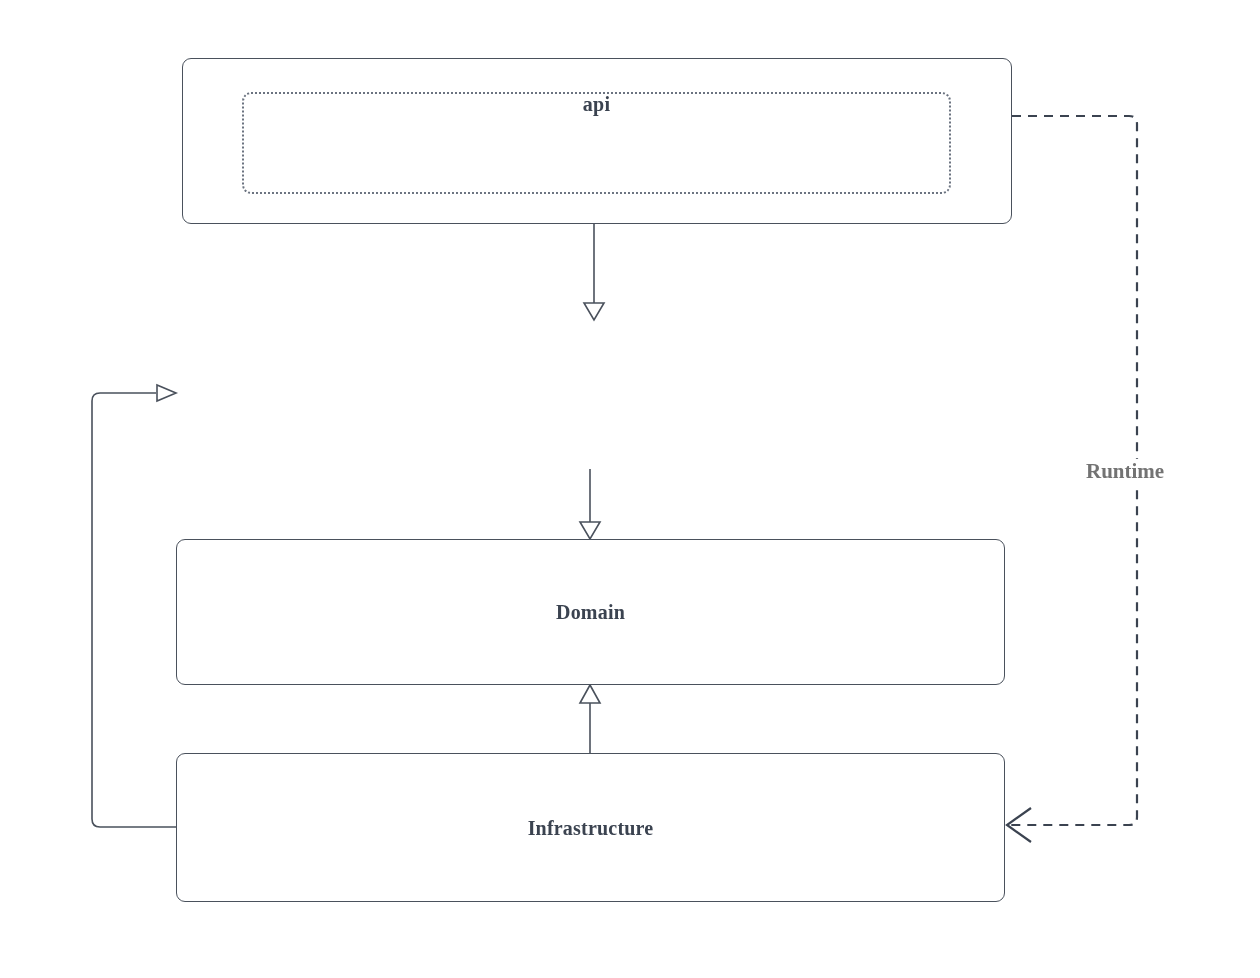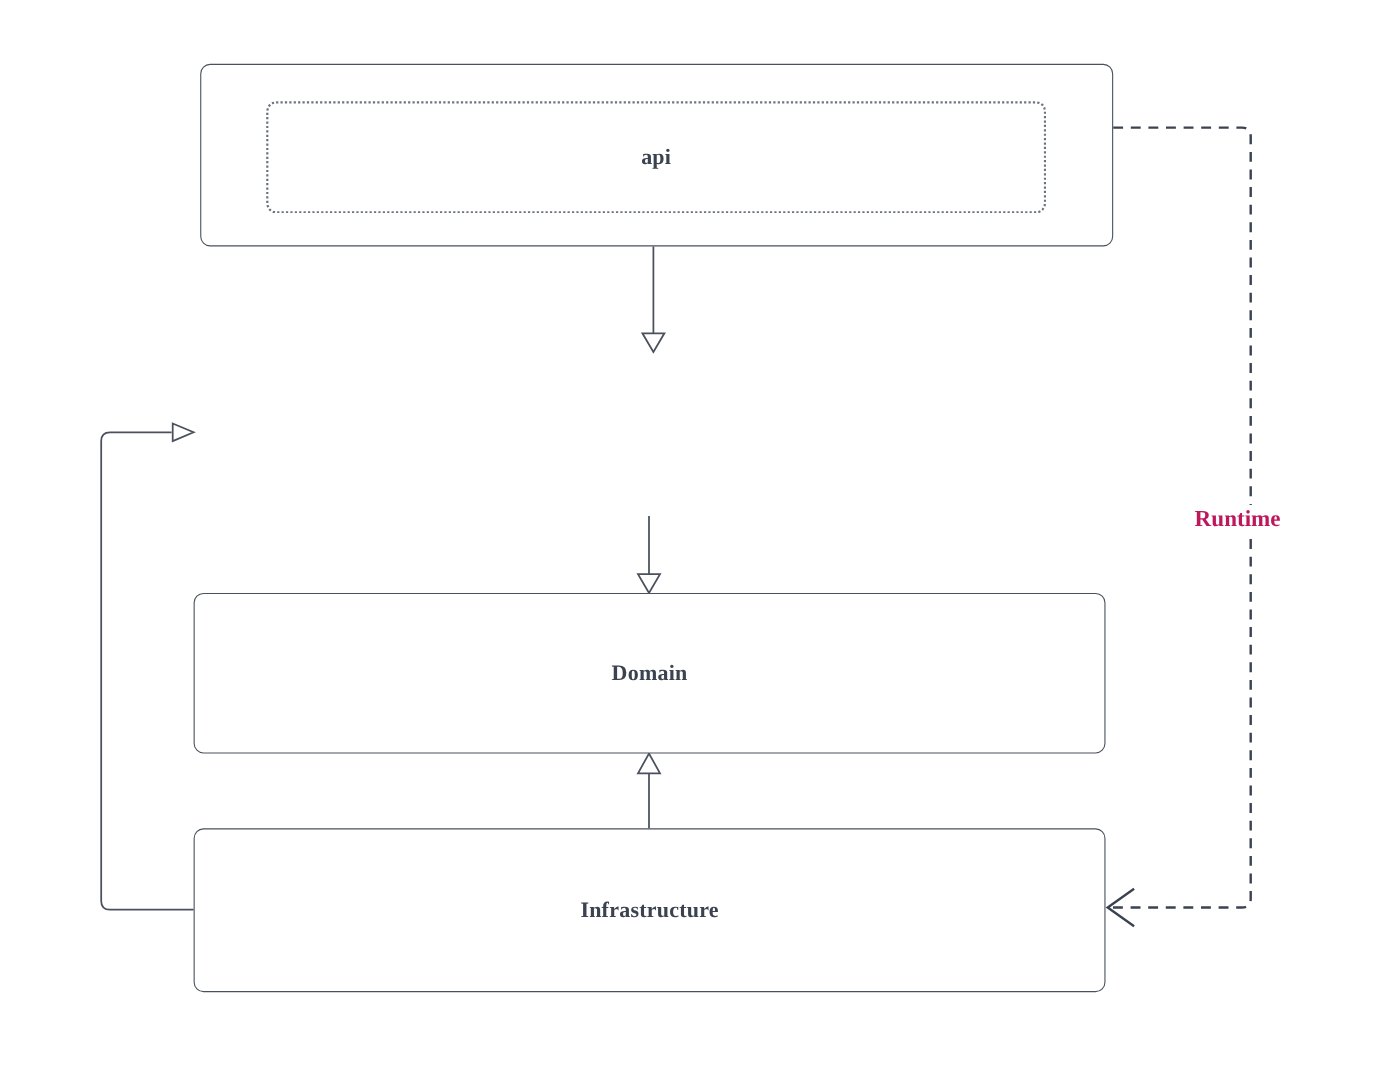--- a/index.html
+++ b/index.html
@@ -36,39 +36,39 @@
     align-items: center;
     justify-content: center;
   }
   .inner-box {
     position: absolute;
     box-sizing: border-box;
     border: 2px dotted #6b7380;
     border-radius: 9px;
     background: #ffffff;
     display: flex;
-    align-items: center;
+    align-items: flex-start;
     justify-content: center;
   }
   .node-label {
     font-family: "Liberation Serif", "DejaVu Serif", serif;
     font-weight: bold;
     font-size: 20px;
     color: #3b4350;
     letter-spacing: 0.2px;
     line-height: 1;
     user-select: none;
     white-space: nowrap;
   }
   .edge-label {
     position: absolute;
     font-family: "Liberation Serif", "DejaVu Serif", serif;
     font-weight: bold;
     font-size: 21px;
-    color: #be185d;
+    color: #737373;
     background: #ffffff;
     padding: 2px 5px;
     line-height: 1;
     white-space: nowrap;
     user-select: none;
   }
 </style>
 </head>
 <body>
 

